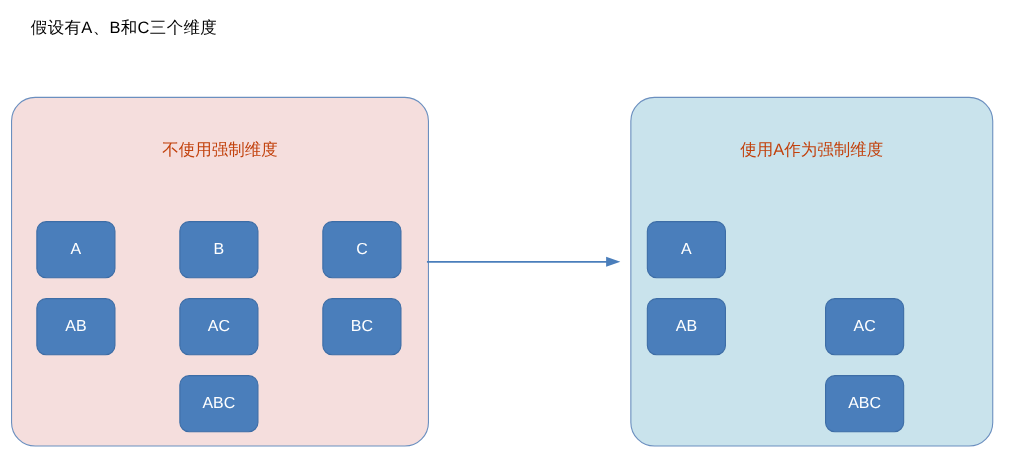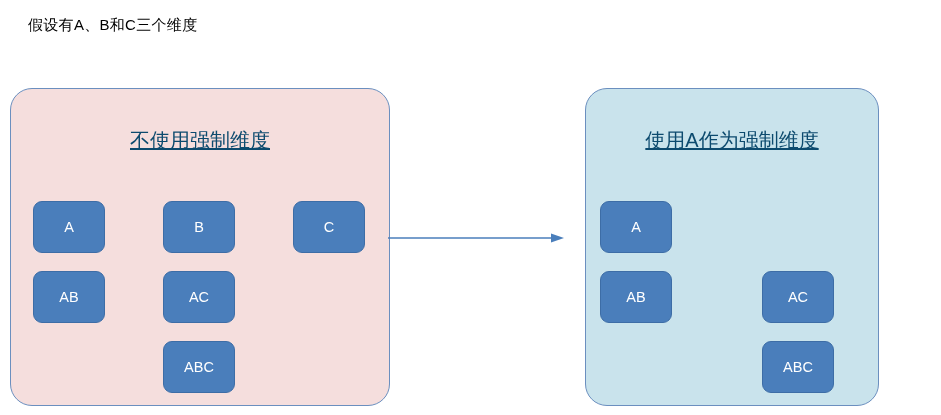--- a/index.html
+++ b/index.html
@@ -30,36 +30,35 @@
   }
   #panel-left {
     left: 10px;
     top: 88px;
     width: 380px;
     height: 318px;
     background: #f5dedd;
     border: 1.6px solid #6b8fbf;
   }
   #panel-right {
-    left: 585px;
+    left: 573px;
     top: 88px;
-    width: 294px;
+    width: 330px;
     height: 318px;
     background: #c9e3ec;
     border: 1.6px solid #6b8fbf;
   }
   .panel-title {
     position: absolute;
     left: 0;
     right: 0;
     top: 38px;
     text-align: center;
-    font-size: 20px;
-    color: #0c4a6e;
-    text-decoration: underline;
+    font-size: 15px;
+    color: #c2410c;
   }
   .node {
     position: absolute;
     width: 72px;
     height: 52px;
     border-radius: 9px;
     background: #4a7ebb;
     border: 1.4px solid #3d6da6;
     color: #ffffff;
     font-size: 14.5px;
@@ -81,20 +80,21 @@
 
 <div id="caption">假设有A、B和C三个维度</div>
 
 <div class="panel" id="panel-left">
   <div class="panel-title">不使用强制维度</div>
   <div class="node" style="left:22px;top:112px;">A</div>
   <div class="node" style="left:152px;top:112px;">B</div>
   <div class="node" style="left:282px;top:112px;">C</div>
   <div class="node" style="left:22px;top:182px;">AB</div>
   <div class="node" style="left:152px;top:182px;">AC</div>
+  <div class="node" style="left:282px;top:182px;">BC</div>
   <div class="node" style="left:152px;top:252px;">ABC</div>
 </div>
 
 <svg id="arrow" viewBox="0 0 176 20">
   <line x1="0" y1="10" x2="164" y2="10" stroke="#4a7ebb" stroke-width="1.6"></line>
   <polygon points="176,10 163,5.5 163,14.5" fill="#4a7ebb"></polygon>
 </svg>
 
 <div class="panel" id="panel-right">
   <div class="panel-title">使用A作为强制维度</div>

